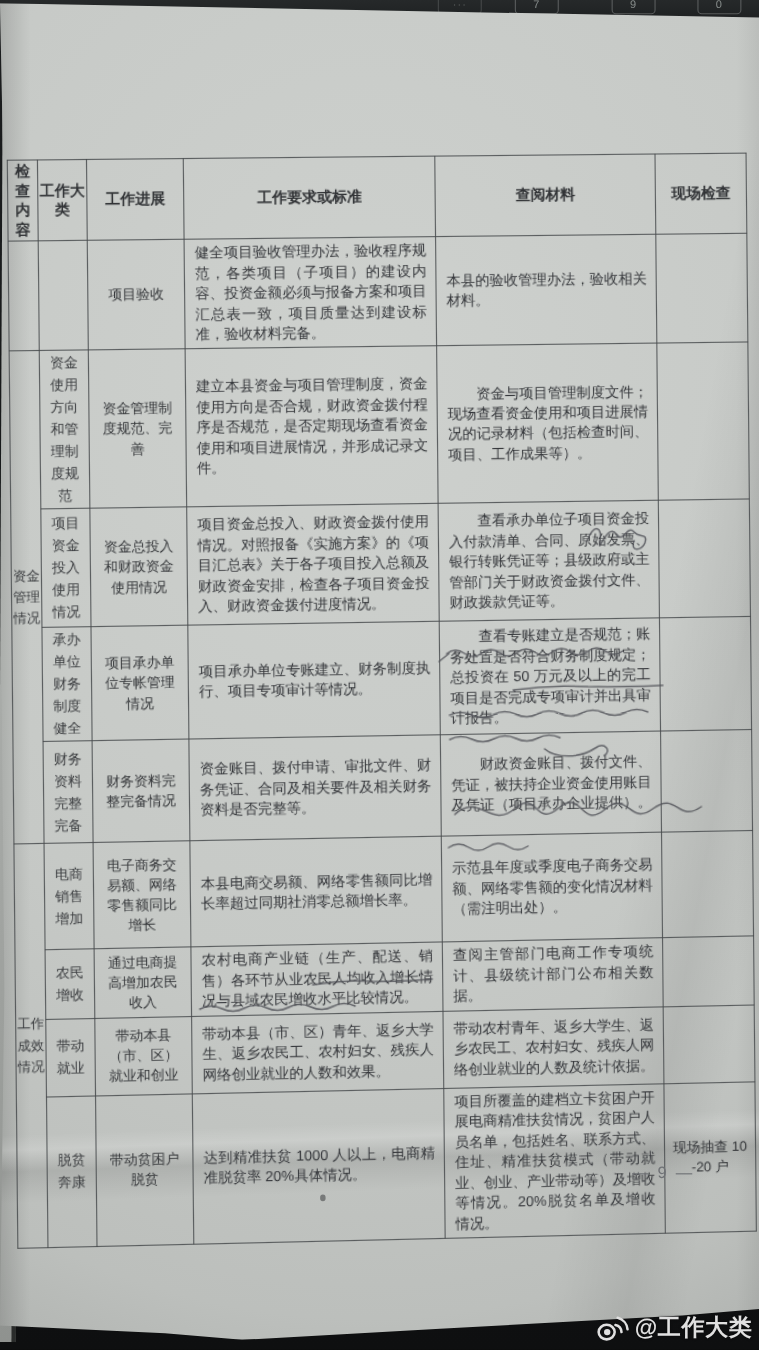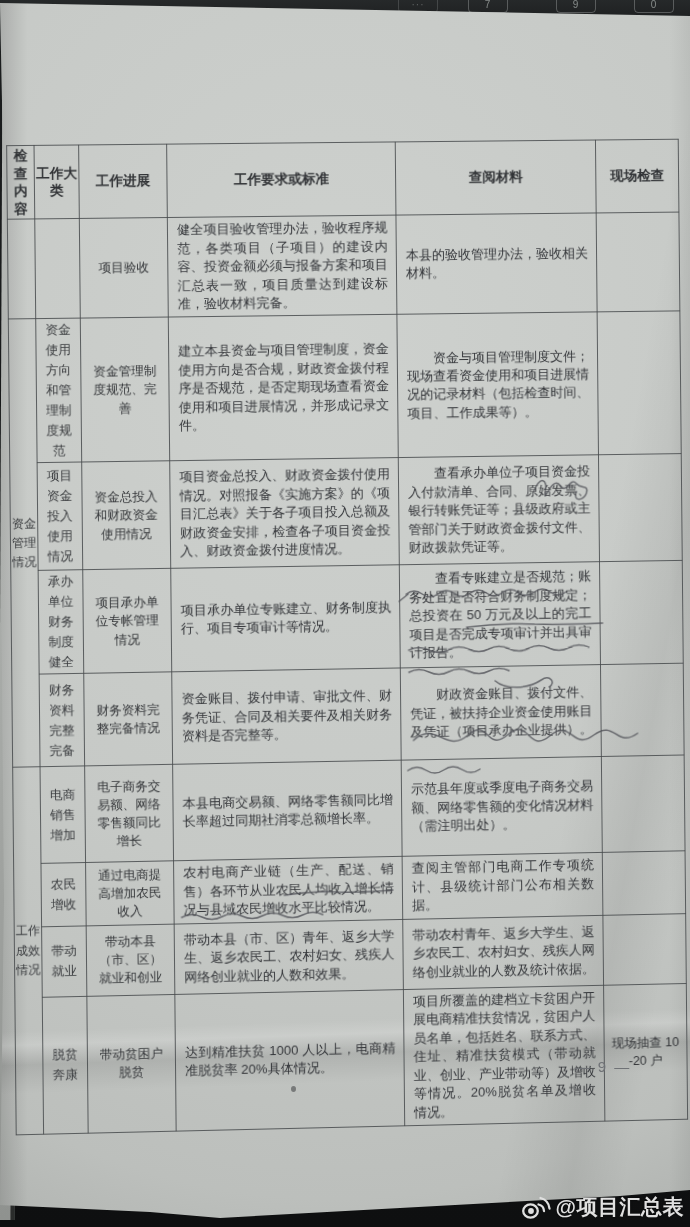--- a/index.html
+++ b/index.html
@@ -215,16 +215,16 @@
 
   <div class="watermark">
     <svg class="wm-icon" width="30" height="27" viewBox="0 0 30 27" aria-hidden="true">
       <g fill="none" stroke="#e0e0e0" stroke-width="2.3" stroke-linecap="round">
         <ellipse cx="9.5" cy="17" rx="7.3" ry="6.6"></ellipse>
         <path d="M17.5 10.5 a 7 7 0 0 1 5.5 6.5"></path>
         <path d="M19.5 4 a 12 12 0 0 1 9 10.5"></path>
       </g>
       <circle cx="10" cy="17" r="2.9" fill="#e0e0e0"></circle>
     </svg>
-    <span class="handle">@项目汇总表</span>
+    <span class="handle">@工作大类</span>
   </div>
 
 </div>
 
 </body></html>

